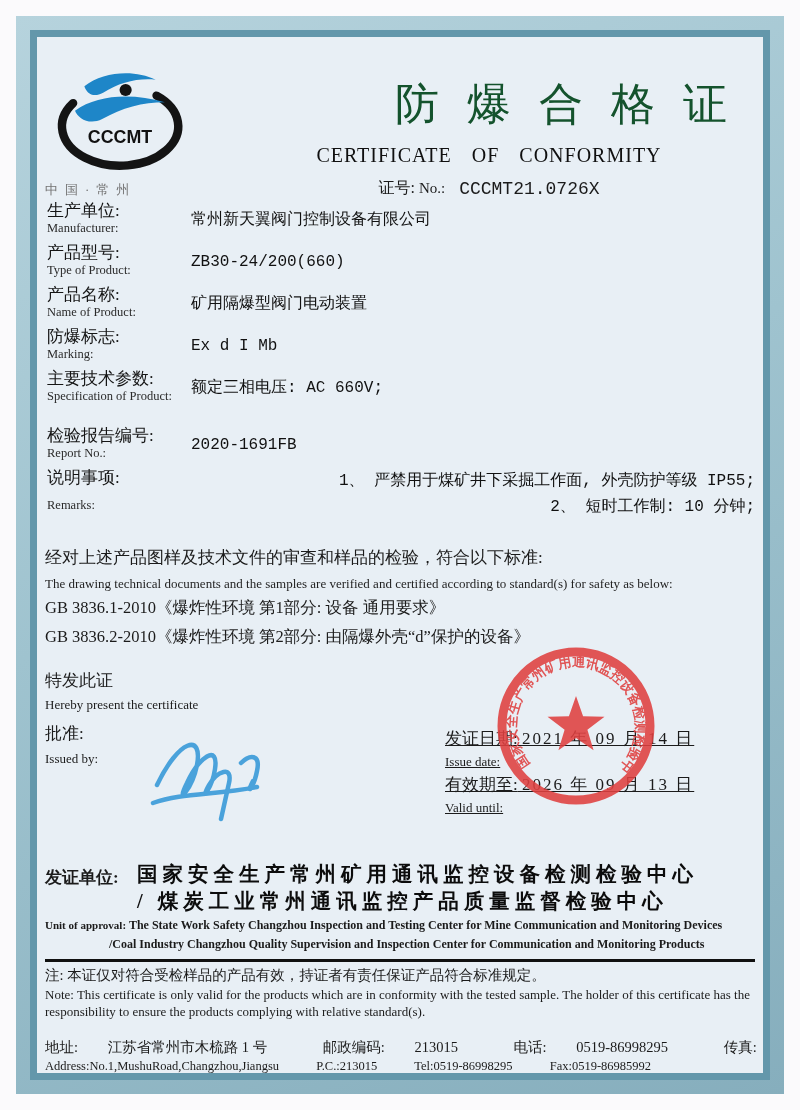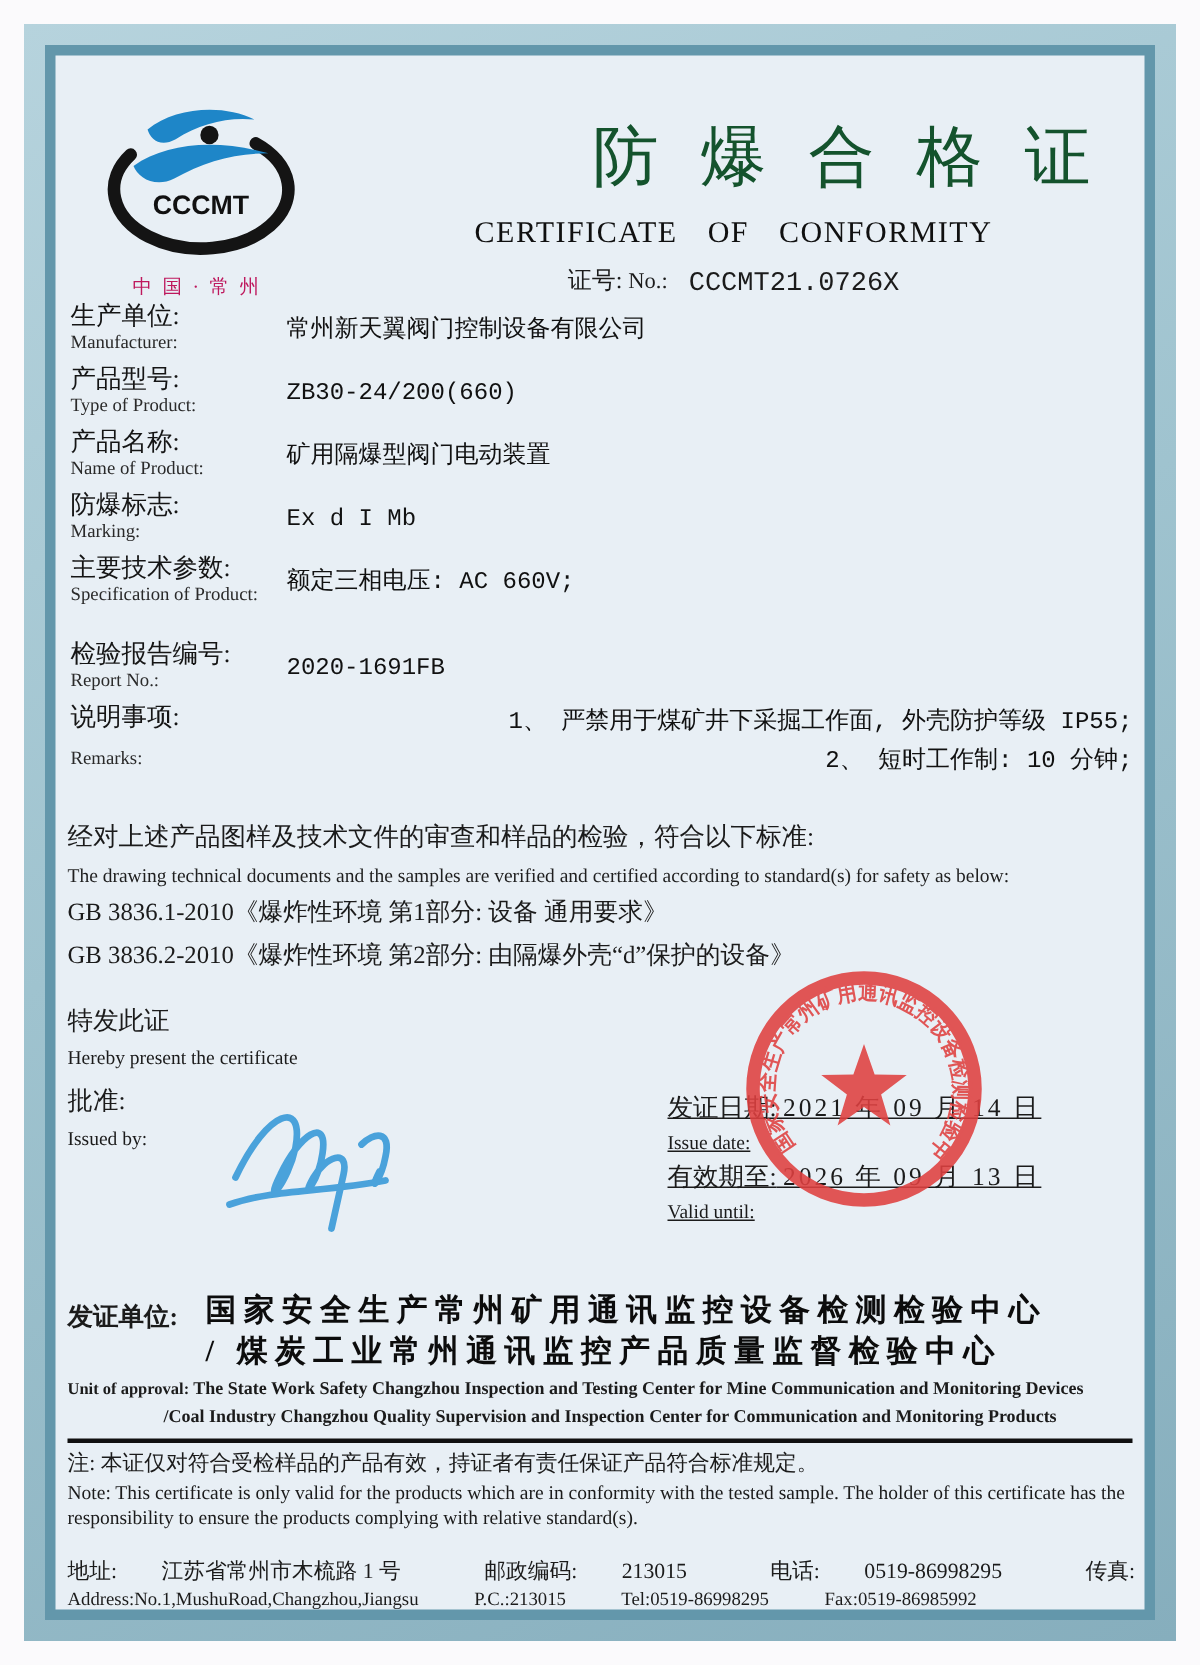--- a/index.html
+++ b/index.html
@@ -20,22 +20,22 @@
   }
   .cert-body {
     position:absolute; inset:14px;
     border:7px solid #6397ab;
     background:#e8eff5;
     padding:0 8px;
     overflow:hidden;
   }
   
   .header { display:flex; height:162px; padding-top:26px; }
-  .logo-block { width:178px; text-align:center; padding-top:4px; }
-  .logo-region { font-size:13px; letter-spacing:7px; color:#be185d; margin-top:4px; }
+  .logo-block { width:178px; padding-top:4px; }
+  .logo-region { font-size:13px; letter-spacing:7px; color:#737373; margin-top:4px; }
   .title-block { flex:1; text-align:center; padding-top:12px; }
   .title-cn { font-size:44px; letter-spacing:28px; padding-left:28px; color:#14532d;text-align:right; }
   .title-en { font-size:20px; word-spacing:14px; letter-spacing:1px; margin-top:10px; color:#101010; }
   .certno-row { display:flex; justify-content:center; align-items:center; margin-top:10px; }
   .certno-labels { text-align:left; line-height:1.15; }
   .certno-labels .cn { font-size:16px; }
   .certno-labels .en { font-size:15px; }
   .certno-value { font-family:"Liberation Mono","DejaVu Sans Mono",monospace; font-size:18px; margin-left:14px; padding-top:2px; }
   
   .fields { padding-left:2px; }

